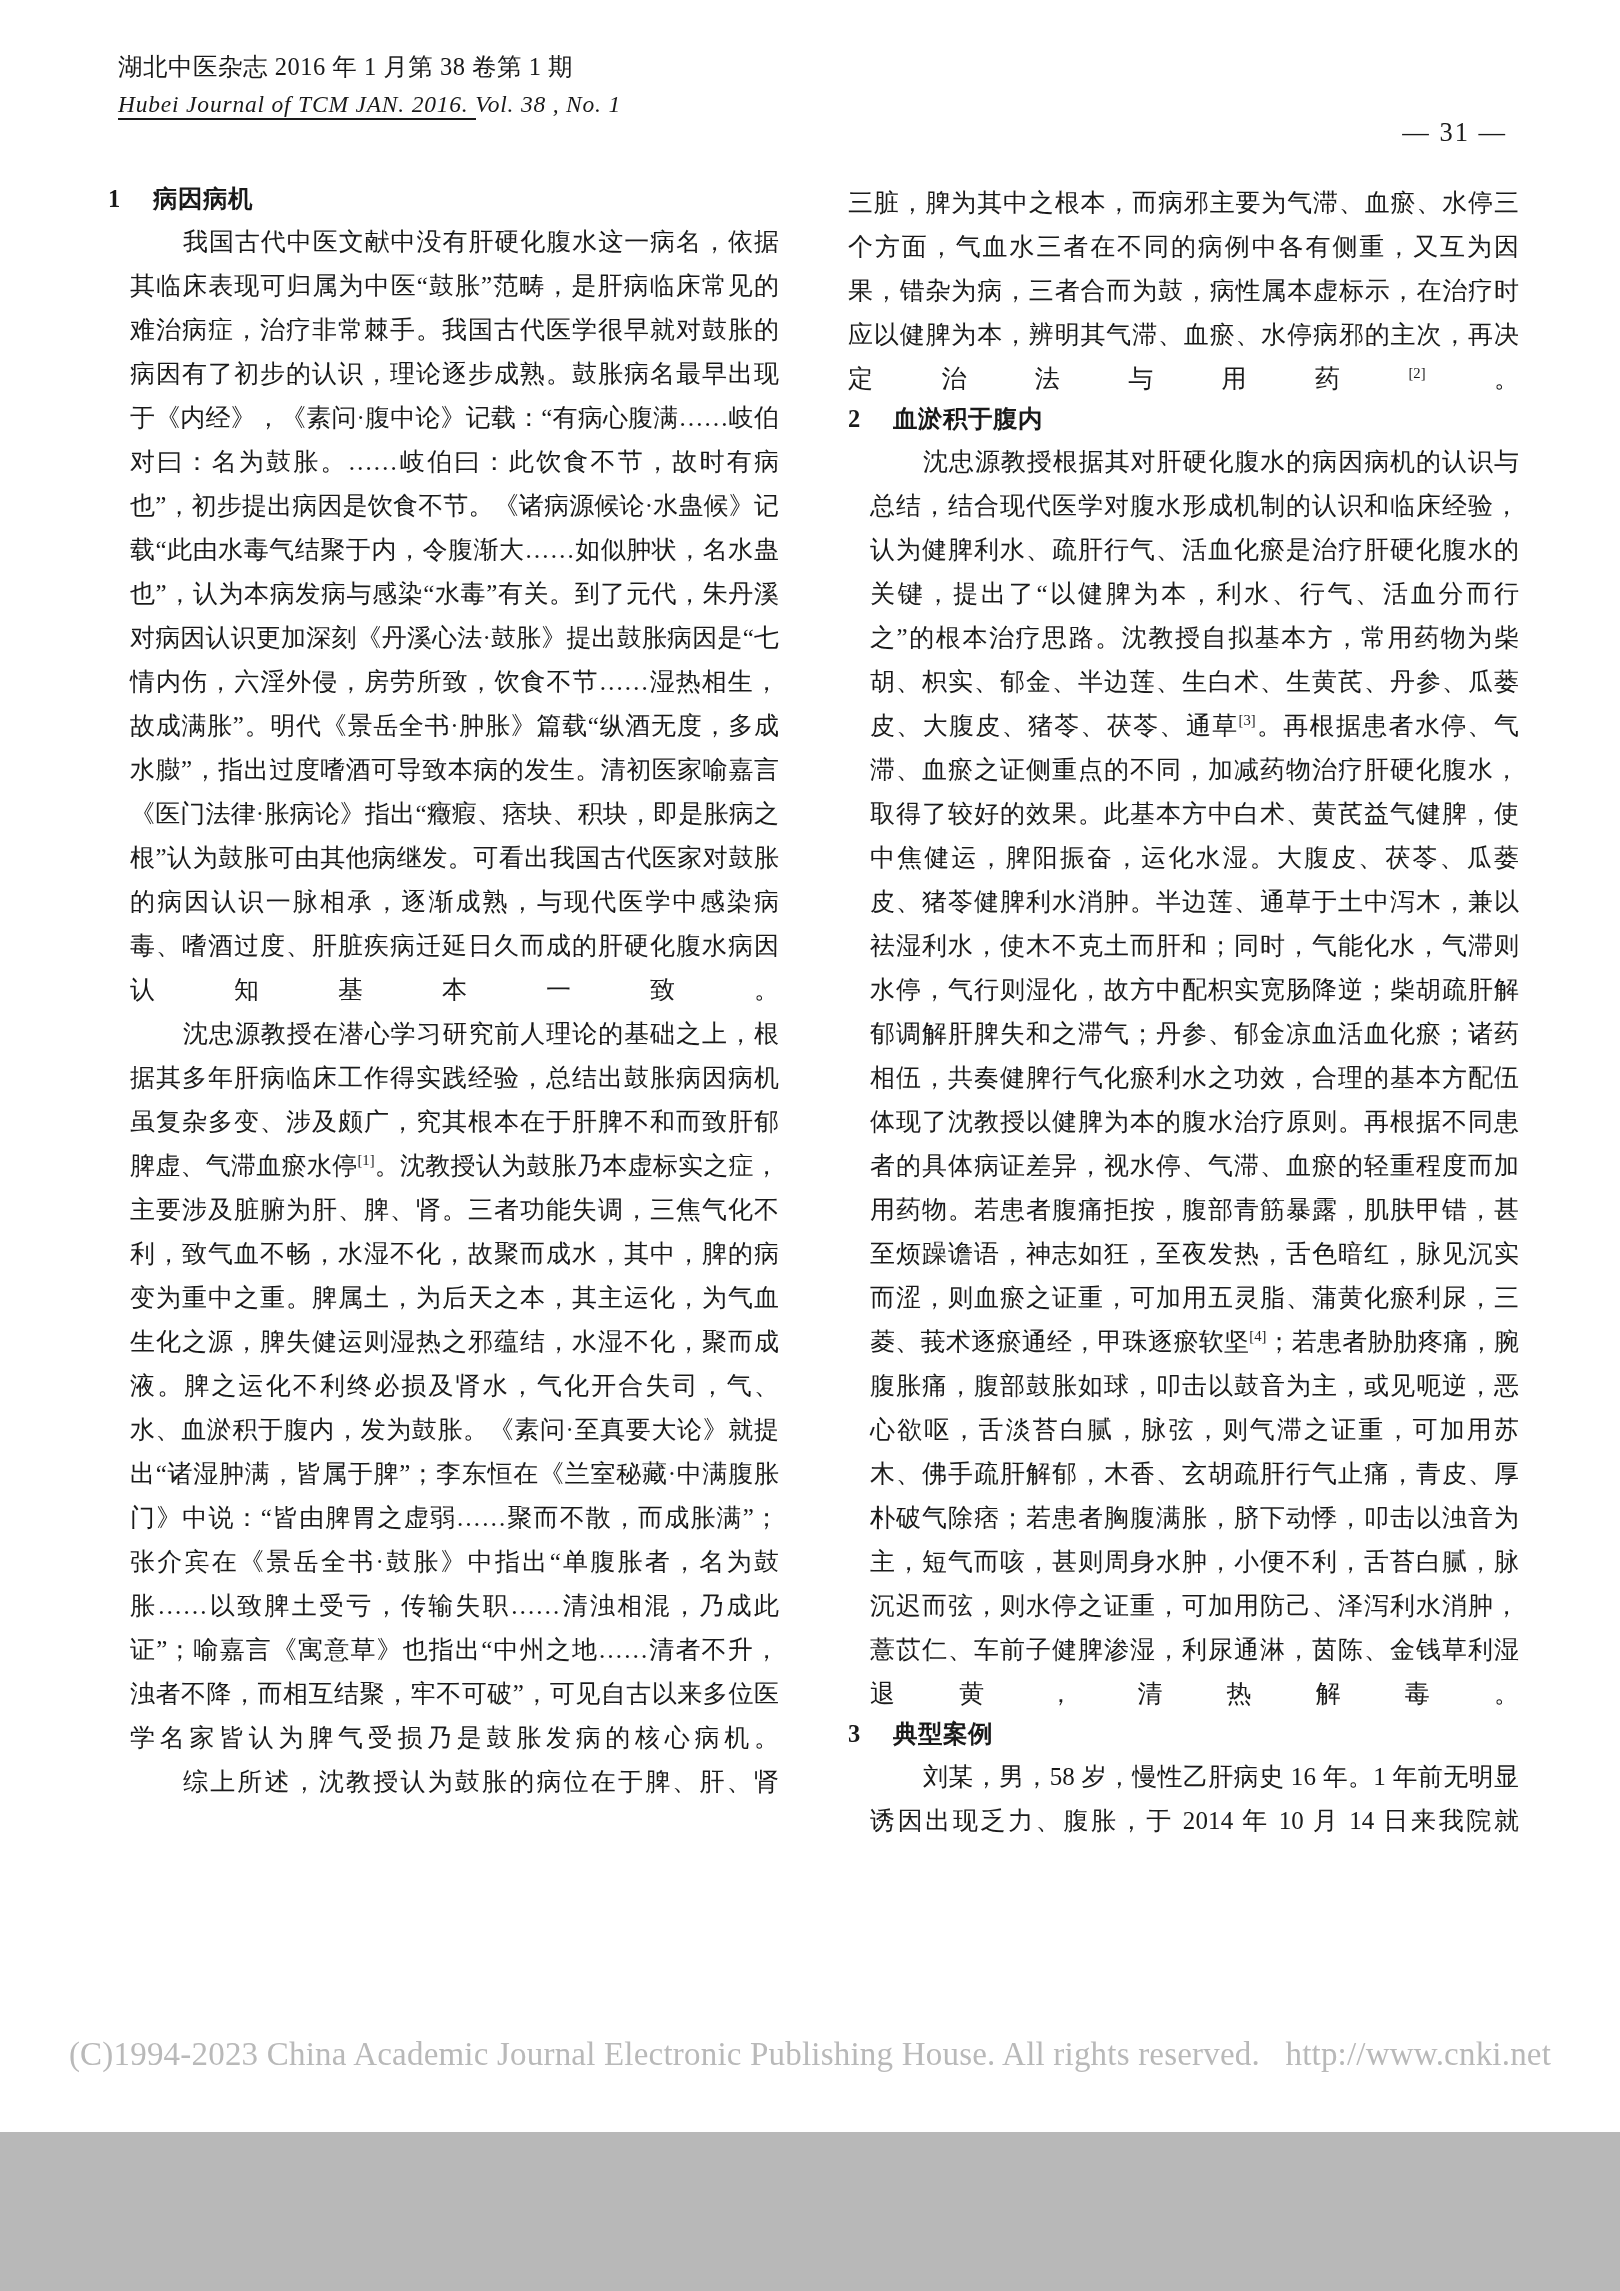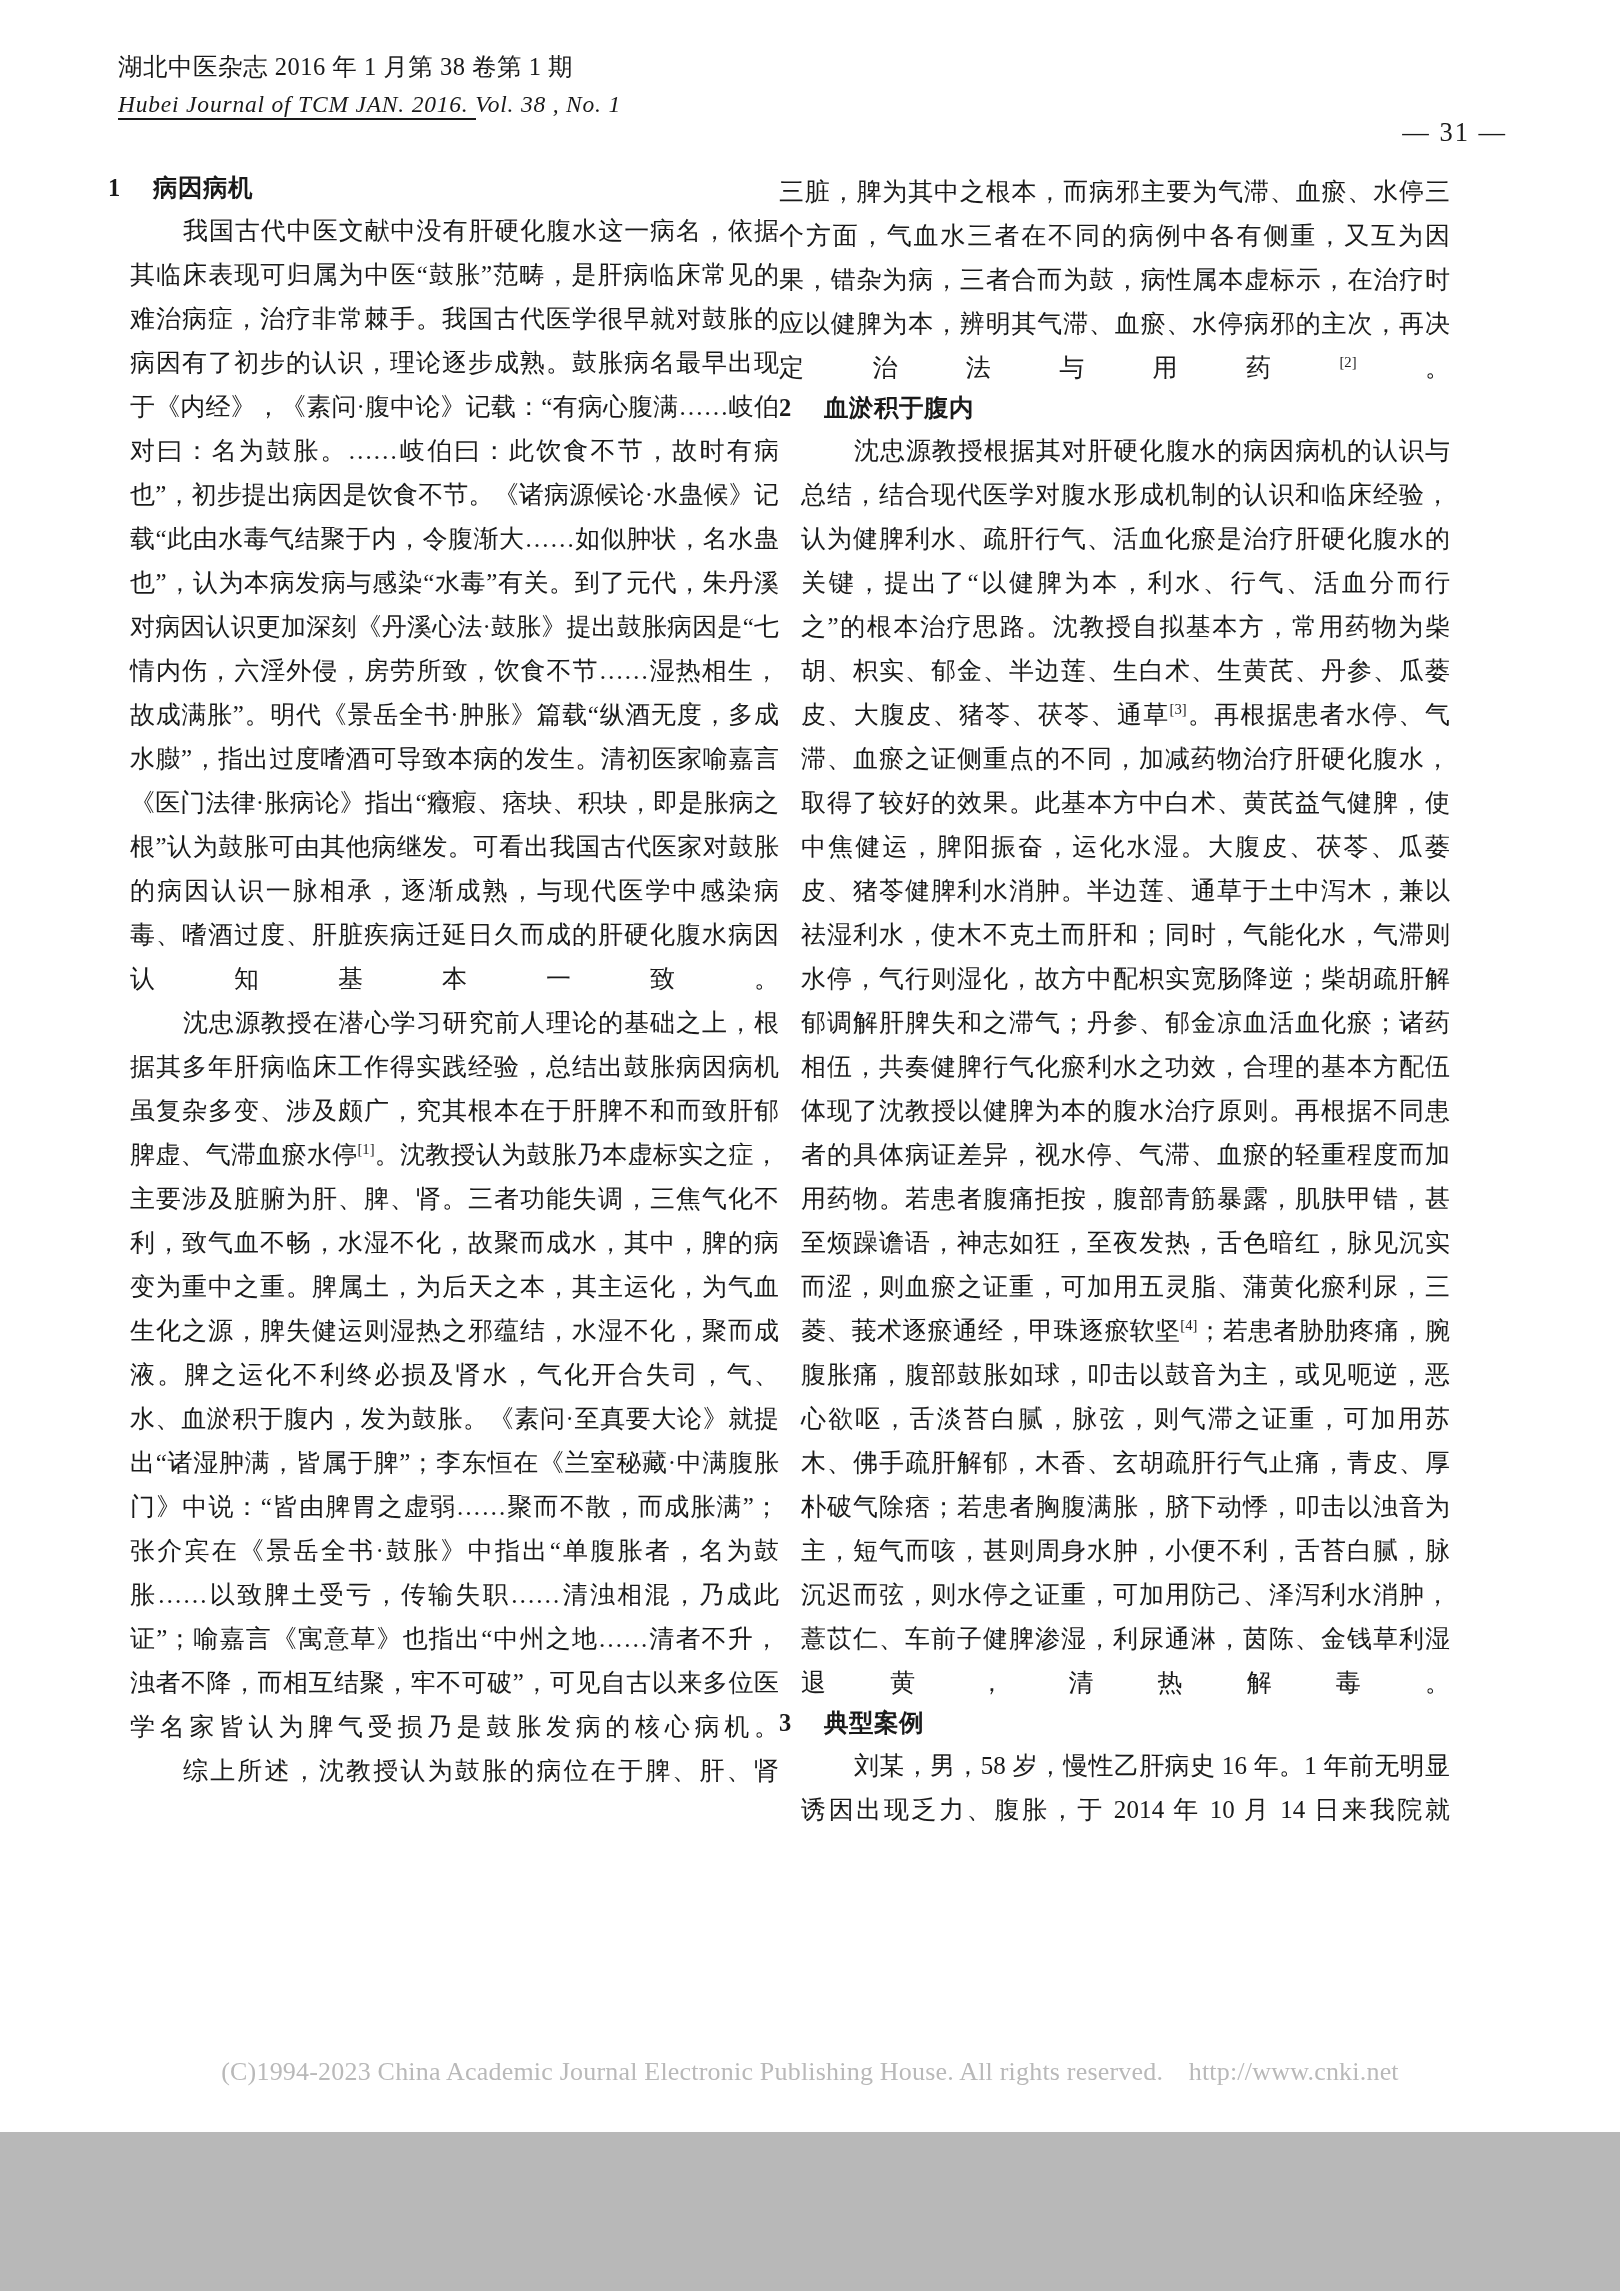--- a/index.html
+++ b/index.html
@@ -56,23 +56,24 @@
     top: 117px;
     font-size: 26.5px;
     letter-spacing: 2px;
     white-space: nowrap;
   }
 
   
   .columns {
     position: absolute;
     left: 108px;
-    top: 170px;
+    top: 181px;
     width: 1411px;
     display: flex;
+    gap: 69px;
   }
   .col {
     width: 671px;
   }
 
   
   .sec-head {
     font-family: "DejaVu Sans", "Liberation Sans", sans-serif;
     font-weight: bold;
     font-size: 24.5px;
@@ -109,24 +110,24 @@
     vertical-align: super;
     line-height: 0;
     letter-spacing: 0;
   }
 
   
   .footer {
     position: absolute;
     left: 0;
     right: 0;
-    bottom: 45px;
+    bottom: 59px;
     text-align: center;
     color: #b9b9b9;
-    font-size: 26px;
+    font-size: 33px;
     font-family: "Liberation Serif", "DejaVu Serif", serif;
     white-space: nowrap;
     letter-spacing: 0.2px;
   }
   .footer .url {
     margin-left: 25.5px;
   }
 </style>
 </head>
 <body>

